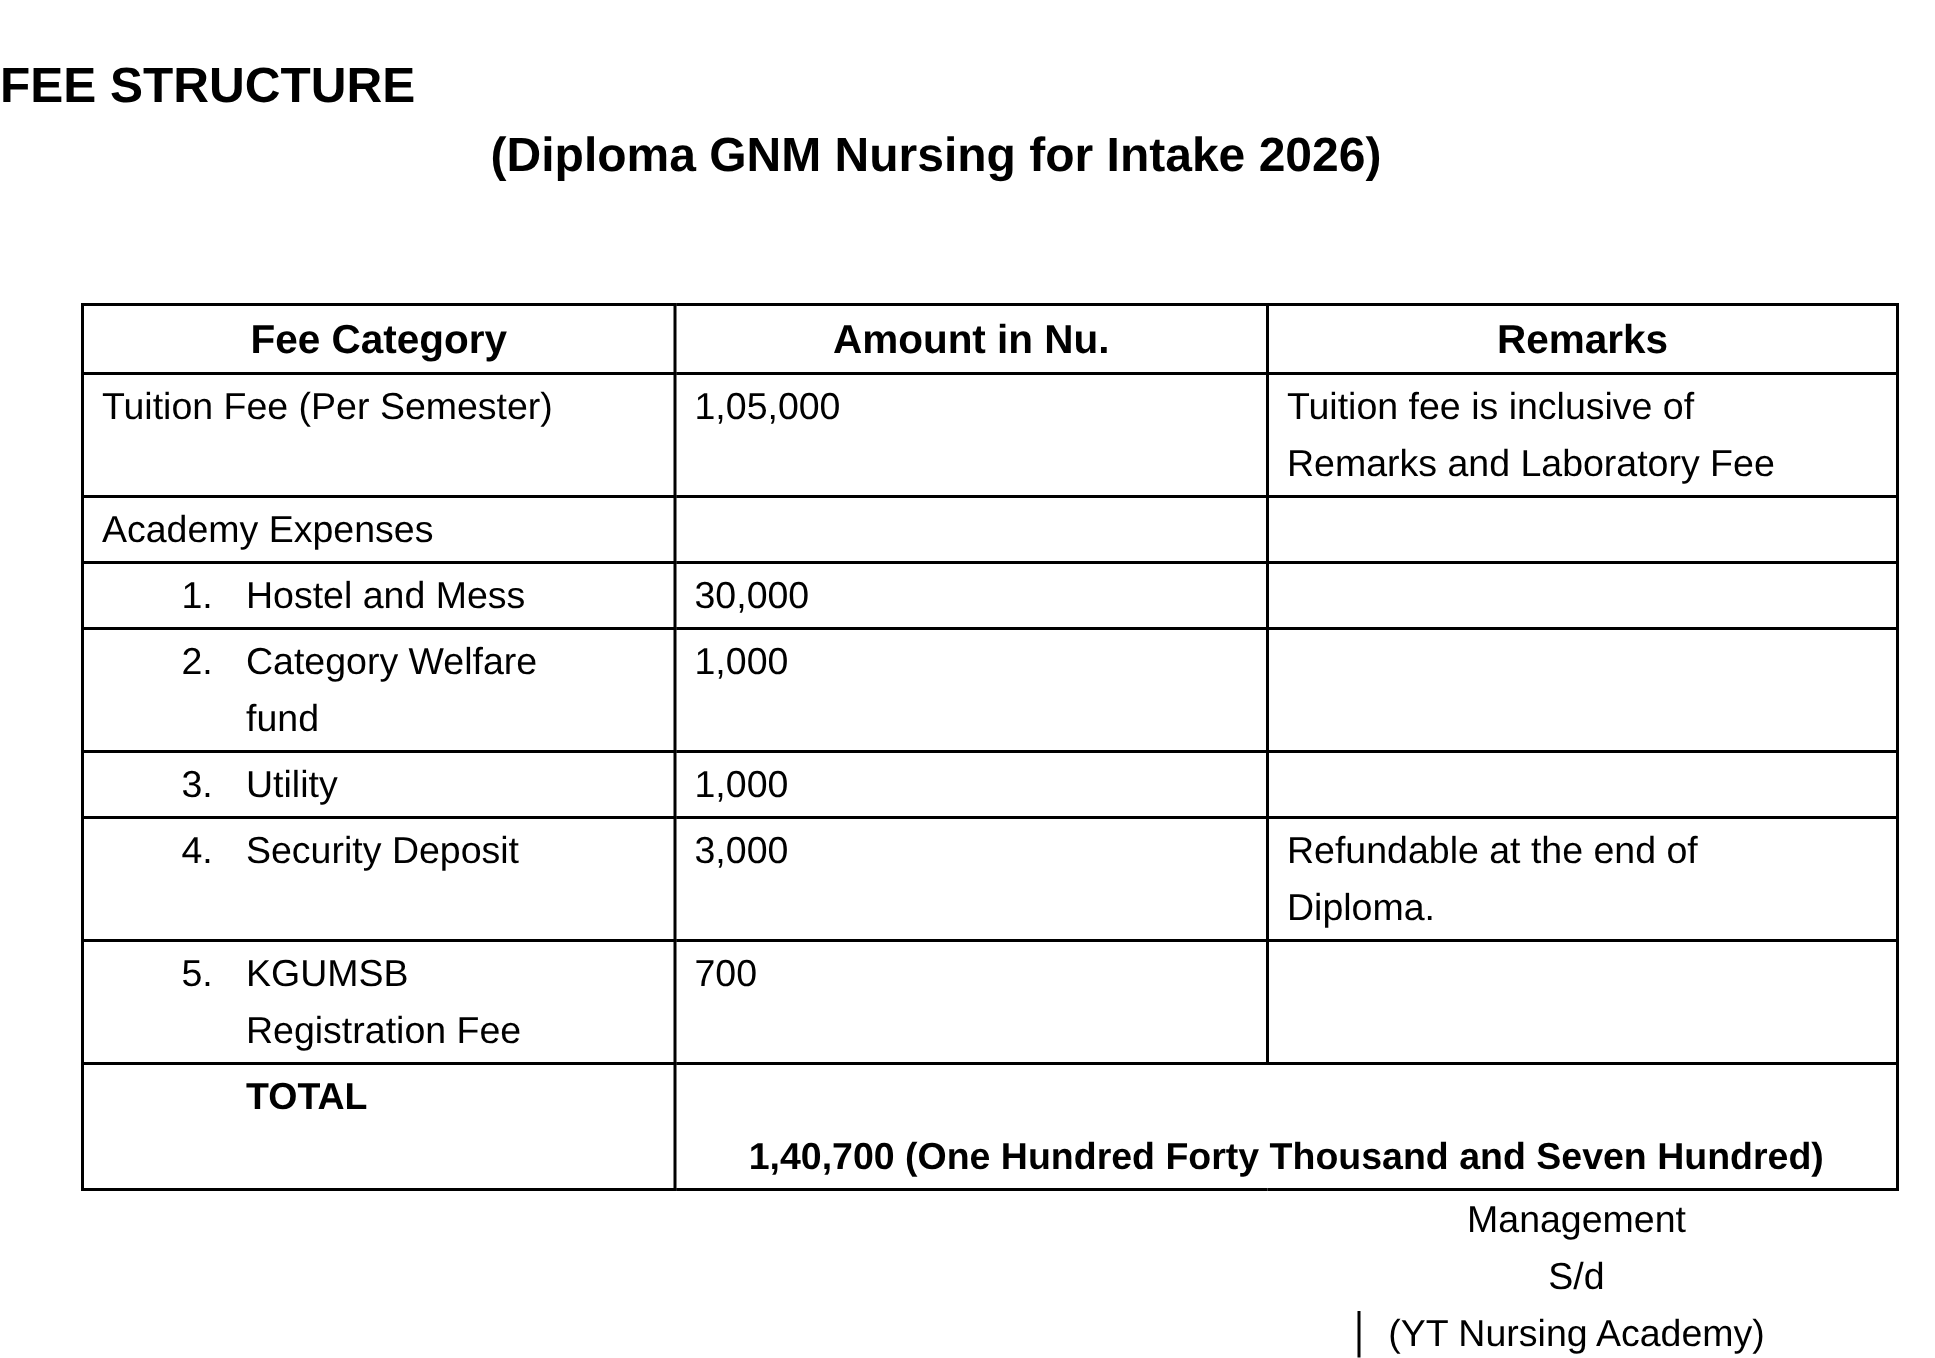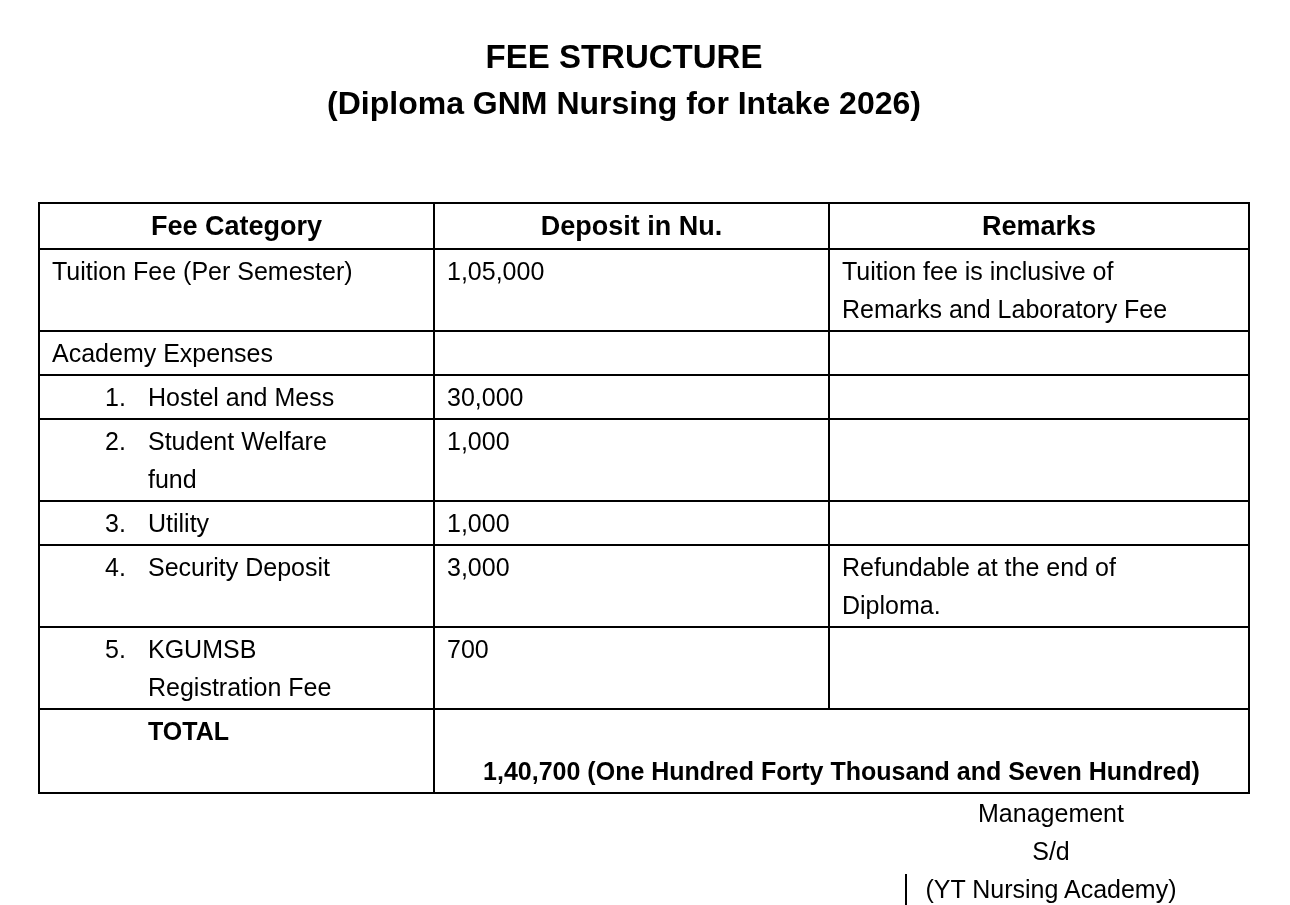--- a/index.html
+++ b/index.html
@@ -10,38 +10,38 @@
     font-family: "Liberation Sans", sans-serif;
     color: #000000;
     position: relative;
     overflow: hidden;
   }
   .page { position: relative; width: 1290px; height: 905px; }
 
   .title {
     margin-top: 36px;
     width: 1248px;
-    text-align: center;
+    text-align: left;
     font-size: 33px;
     font-weight: 700;
     line-height: 1.25;
     letter-spacing: 0px;
   }
   .subtitle {
     width: 1248px;
     text-align: center;
     font-size: 32px;
     font-weight: 700;
     line-height: 1.3;
     margin-top: 6px;
   }
 
   table.fee-table {
     position: absolute;
-    left: 38px;
+    left: 54px;
     top: 166px;
     width: 1210px;
     border-collapse: collapse;
     table-layout: fixed;
     font-size: 25px;
     line-height: 38px;
   }
   .fee-table col.c1 { width: 395px; }
   .fee-table col.c2 { width: 395px; }
   .fee-table col.c3 { width: 420px; }
@@ -121,21 +121,21 @@
 
   <table class="fee-table">
     <colgroup>
         <col class="c1">
         <col class="c2">
         <col class="c3">
       </colgroup>
     <thead>
       <tr class="r-head">
         <th>Fee Category</th>
-        <th>Deposit in Nu.</th>
+        <th>Amount in Nu.</th>
         <th>Remarks</th>
       </tr>
     </thead>
     <tbody>
       <tr class="r-tuition">
         <td class="cat">Tuition Fee (Per Semester)</td>
         <td class="amt">1,05,000</td>
         <td class="rem"><span class="rem-text">Tuition fee is inclusive of Remarks and Laboratory Fee</span></td>
       </tr>
       <tr class="r-living">
@@ -150,21 +150,21 @@
             <span class="li-text">Hostel and Mess</span>
           </div>
         </td>
         <td class="amt">30,000</td>
         <td class="rem"></td>
       </tr>
       <tr class="r-welfare">
         <td class="cat">
           <div class="li">
             <span class="num">2.</span>
-            <span class="li-text">Student Welfare fund</span>
+            <span class="li-text">Category Welfare fund</span>
           </div>
         </td>
         <td class="amt">1,000</td>
         <td class="rem"></td>
       </tr>
       <tr class="r-utility">
         <td class="cat">
           <div class="li">
             <span class="num">3.</span>
             <span class="li-text">Utility</span>

